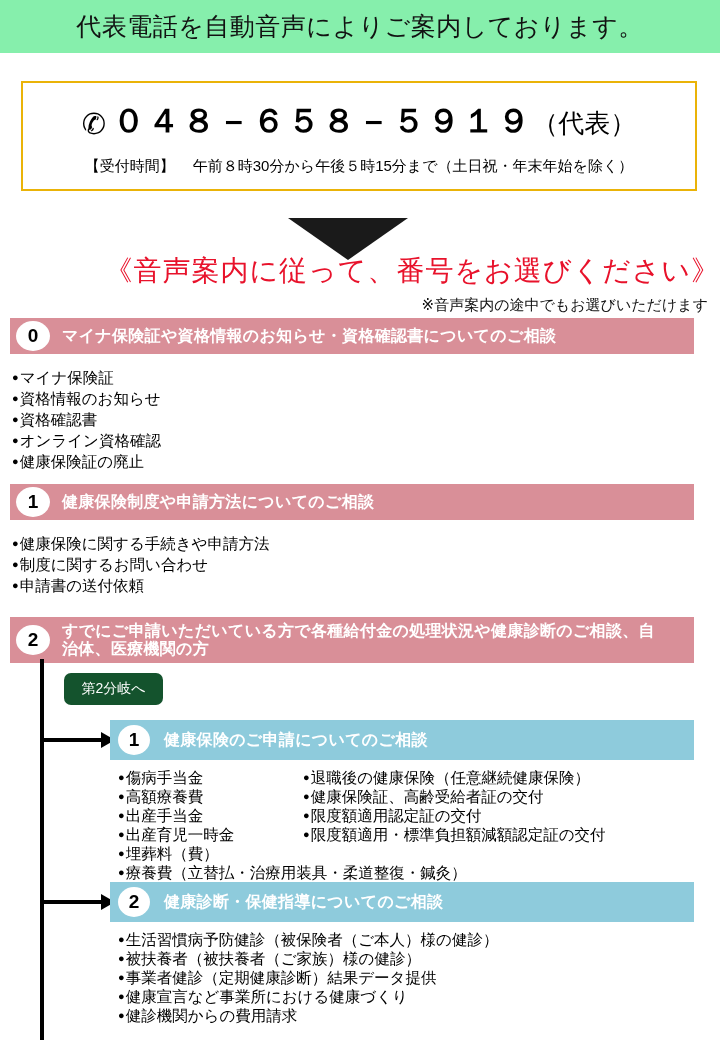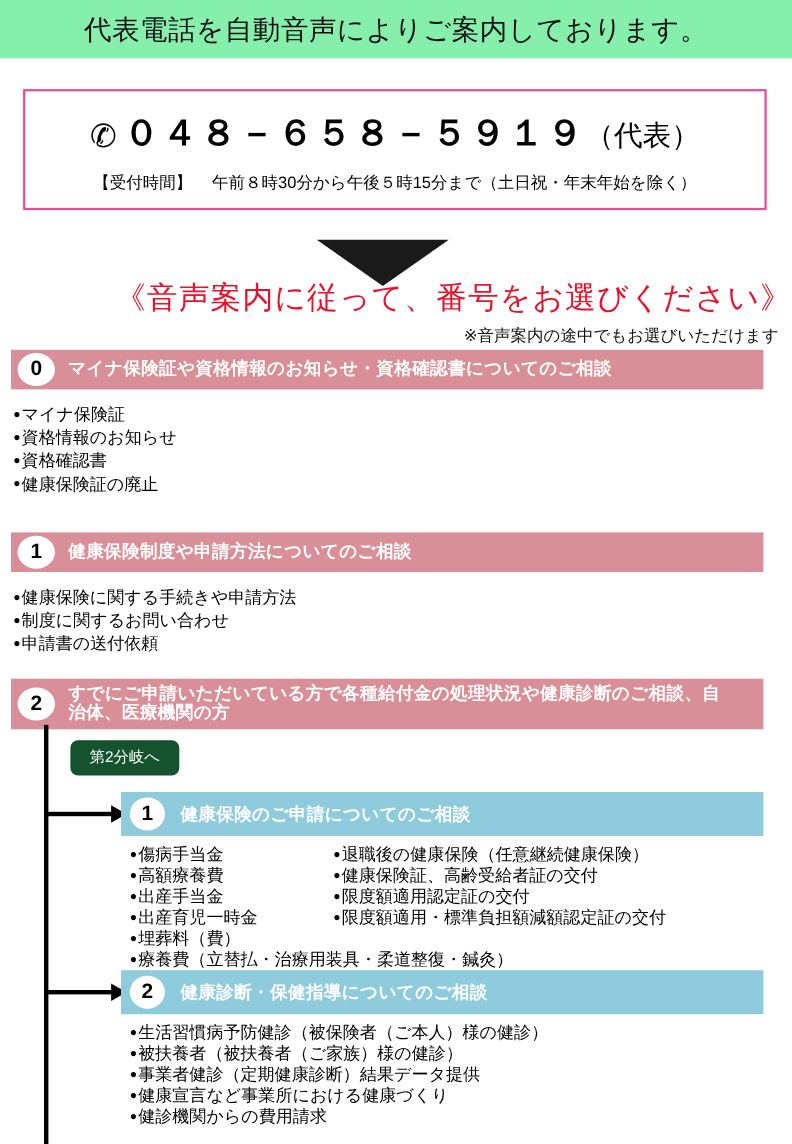--- a/index.html
+++ b/index.html
@@ -35,21 +35,21 @@
     color: #121212;
     white-space: nowrap;
   }
 
   
   .phone-box {
     position: absolute;
     left: 21px; top: 81px;
     width: 676px;
     height: 110px;
-    border: 2px solid #ec4899;
+    border: 2px solid #eab308;
     box-sizing: border-box;
     background: #fff;
   }
   .phone-line {
     position: absolute;
     left: 0; top: 16px;
     width: 100%;
     text-align: center;
     white-space: nowrap;
   }
@@ -257,20 +257,21 @@
 <div class="note-line">※音声案内の途中でもお選びいただけます</div>
 
 <div class="lvl1-header" style="top:318px;height:36px;">
   <div class="badge">0</div>
   <div class="lvl1-title">マイナ保険証や資格情報のお知らせ・資格確認書についてのご相談</div>
 </div>
 <div class="bullets" style="left:12px; top:367px;">
   <div class="b">マイナ保険証</div>
   <div class="b">資格情報のお知らせ</div>
   <div class="b">資格確認書</div>
+  <div class="b">オンライン資格確認</div>
   <div class="b">健康保険証の廃止</div>
 </div>
 
 <div class="lvl1-header" style="top:484px;height:36px;">
   <div class="badge">1</div>
   <div class="lvl1-title">健康保険制度や申請方法についてのご相談</div>
 </div>
 <div class="bullets" style="left:12px; top:533px;">
   <div class="b">健康保険に関する手続きや申請方法</div>
   <div class="b">制度に関するお問い合わせ</div>

